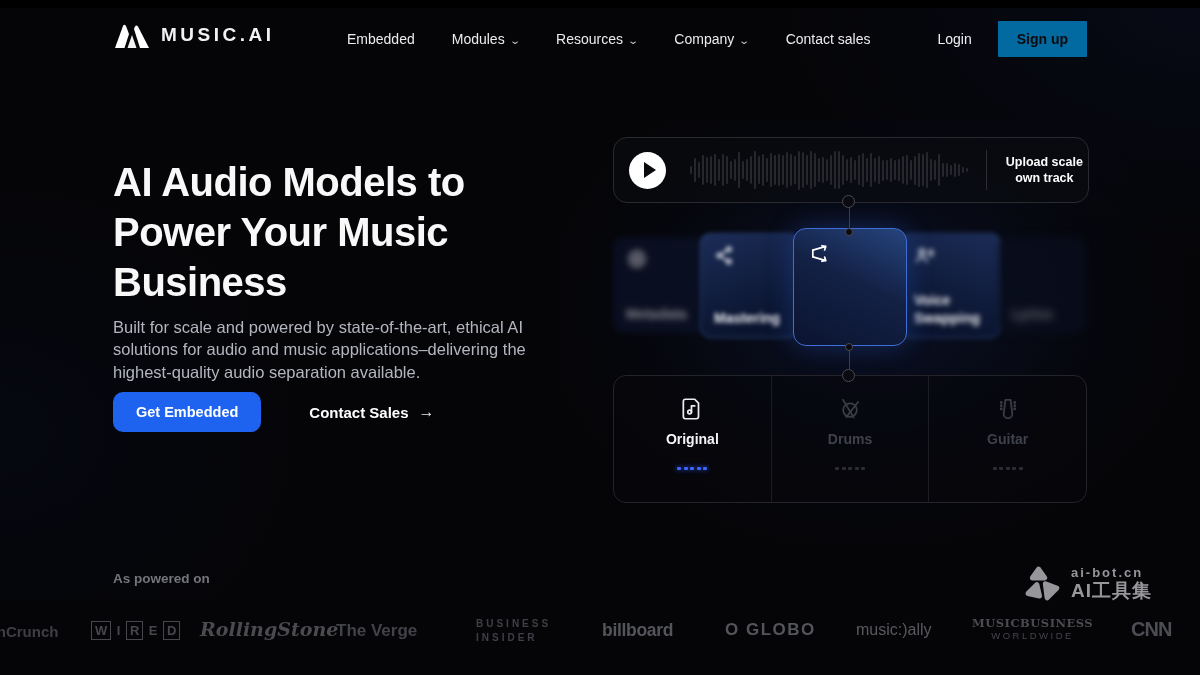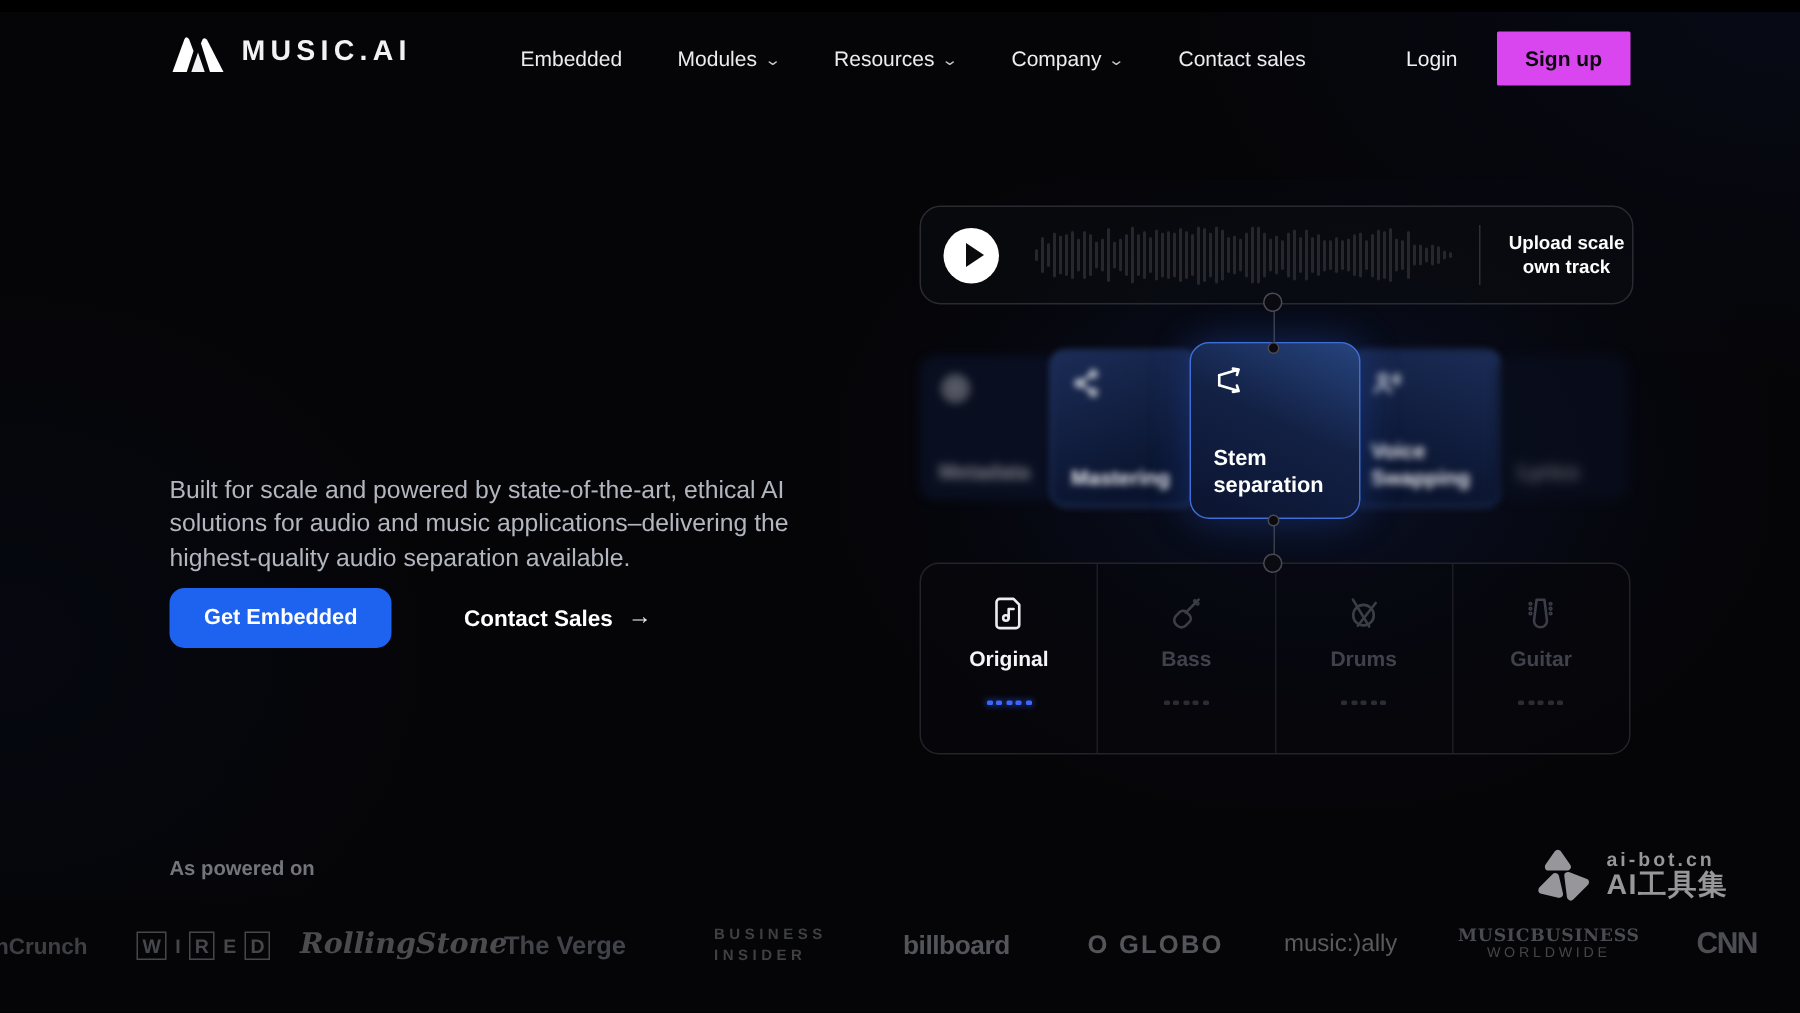--- a/index.html
+++ b/index.html
@@ -13,21 +13,21 @@
 
   
   #nav{position:absolute;left:0;top:8px;width:1200px;height:62px;display:flex;align-items:center;z-index:8;}
   #brand{position:absolute;left:113px;top:14px;display:flex;align-items:center;gap:10px;}
   #brand-name{color:#f2f2f4;font-size:19px;font-weight:700;letter-spacing:3.5px;}
   #nav-links{position:absolute;left:347px;top:0;height:62px;display:flex;align-items:center;gap:37px;}
   .nav-item{display:flex;align-items:center;gap:6px;color:#ececef;font-size:14px;font-weight:500;cursor:pointer;}
   .chev{font-size:10px;color:#c9c9ce;transform:scaleX(1.4);display:inline-block;margin-top:2px;}
   #nav-right{position:absolute;right:113px;top:0;height:62px;display:flex;align-items:center;gap:26px;}
   #login-link{color:#f0f0f3;font-size:14px;font-weight:500;cursor:pointer;}
-  #signup-btn{background:#d946ef;color:#0b0b0d;font-size:14px;font-weight:600;padding:10px 19px;border-radius:1px;border:none;cursor:pointer;}
+  #signup-btn{background:#0369a1;color:#0b0b0d;font-size:14px;font-weight:600;padding:10px 19px;border-radius:1px;border:none;cursor:pointer;}
 
   
   #hero-title{position:absolute;left:113px;top:130px;width:430px;color:#f8f8f9;font-size:40px;line-height:50px;font-weight:600;letter-spacing:-.5px;}
   #hero-desc{position:absolute;left:113px;top:299px;width:424px;color:#b3b6bf;font-size:16.5px;line-height:22.5px;font-weight:400;}
   #cta-row{position:absolute;left:113px;top:392px;display:flex;align-items:center;gap:48px;}
   #get-started-btn{background:#1e63f0;color:#fff;font-size:14.5px;font-weight:700;padding:12px 23px;border-radius:10px;border:none;cursor:pointer;}
   #contact-sales-link{display:flex;align-items:center;gap:10px;color:#fff;font-size:15px;font-weight:700;cursor:pointer;}
   #contact-sales-link .arrow{font-weight:400;font-size:16px;color:#e8e8ea;}
 
   
@@ -132,20 +132,21 @@
         <div class="nav-item">
           <span>Contact sales</span>
         </div>
       </div>
     <div id="nav-right">
       <span id="login-link">Login</span>
       <button id="signup-btn">Sign up</button>
     </div>
   </div>
 
+  <h1 id="hero-title"><span>AI Audio Models to</span><br><span>Power Your Music</span><br><span>Business</span></h1>
   <p id="hero-desc">Built for scale and powered by state-of-the-art, ethical AI solutions for audio and music applications–delivering the highest-quality audio separation available.</p>
   <div id="cta-row">
     <button id="get-started-btn">Get Embedded</button>
     <span id="contact-sales-link">
       <span>Contact Sales</span>
       <span class="arrow">→</span>
     </span>
   </div>
 
   <div id="player">
@@ -251,21 +252,20 @@
             <path d="M8.1 10.8 L14.9 6.2 M8.1 13.2 L14.9 17.8"></path>
           </svg></span>
         <span class="mlabel">Mastering</span>
       </div>
       <div class="mcard card2">
         <span class="micon"><svg width="23" height="23" viewBox="0 0 24 24" fill="none" stroke="currentColor" stroke-width="1.8" stroke-linecap="round" stroke-linejoin="round">
             <path d="M4 8.5 L17.5 4.5 M17.5 4.5 l-4 -0.6 M17.5 4.5 l-1.2 3.8"></path>
             <path d="M4 15.5 L17.5 19.5 M17.5 19.5 l-4 0.6 M17.5 19.5 l-1.2 -3.8"></path>
             <path d="M4 8.5 L4 15.5"></path>
           </svg></span>
-        <span class="mlabel">Stem separation</span>
       </div>
       <div class="mcard card3">
         <span class="micon"><svg width="21" height="21" viewBox="0 0 24 24" fill="none" stroke="currentColor" stroke-width="1.8" stroke-linecap="round">
             <circle cx="9" cy="8" r="3"></circle>
             <path d="M3.5 19 c0-3 2.5-5 5.5-5 s5.5 2 5.5 5"></path>
             <path d="M17 7 c1 1.2 1 2.8 0 4"></path>
             <path d="M19.7 5.2 c2 2.3 2 5.3 0 7.6"></path>
           </svg></span>
         <span class="mlabel">Voice Swapping</span>
       </div>
@@ -276,36 +276,20 @@
     </div>
 
   <div id="stems-panel">
       <div class="track active">
         <span class="track-icon"><svg width="26" height="26" viewBox="0 0 24 24" fill="none" stroke="currentColor" stroke-width="1.6" stroke-linecap="round" stroke-linejoin="round">
             <path d="M6 3 h8.5 L18 6.5 V19 a2 2 0 0 1 -2 2 H6 a2 2 0 0 1 -2 -2 V5 a2 2 0 0 1 2 -2 Z"></path>
             <circle cx="9.8" cy="14.8" r="1.7"></circle>
             <path d="M11.5 14.8 V9.2 h3"></path>
           </svg></span>
         <span class="track-label">Original</span>
-        <span class="dots">
-          <span class="dot"></span>
-          <span class="dot"></span>
-          <span class="dot"></span>
-          <span class="dot"></span>
-          <span class="dot"></span>
-        </span>
-      </div>
-      <div class="track">
-        <span class="track-icon"><svg width="26" height="26" viewBox="0 0 24 24" fill="none" stroke="currentColor" stroke-width="1.6" stroke-linecap="round" stroke-linejoin="round">
-            <path d="M19.5 3.5 L11.5 11.5"></path>
-            <path d="M11.8 11 c-1.2-.9-3-.8-4 .2 l-2.3 2.3 c-1.4 1.4-1.4 3.8 0 5.2 l.8.8 c1.4 1.4 3.8 1.4 5.2 0 l2.3-2.3 c1-1 1.1-2.8.2-4 Z"></path>
-            <circle cx="17.2" cy="4.4" r=".5"></circle>
-            <circle cx="18.8" cy="6" r=".5"></circle>
-          </svg></span>
-        <span class="track-label">Bass</span>
         <span class="dots">
           <span class="dot"></span>
           <span class="dot"></span>
           <span class="dot"></span>
           <span class="dot"></span>
           <span class="dot"></span>
         </span>
       </div>
       <div class="track">
         <span class="track-icon"><svg width="26" height="26" viewBox="0 0 24 24" fill="none" stroke="currentColor" stroke-width="1.6" stroke-linecap="round">

